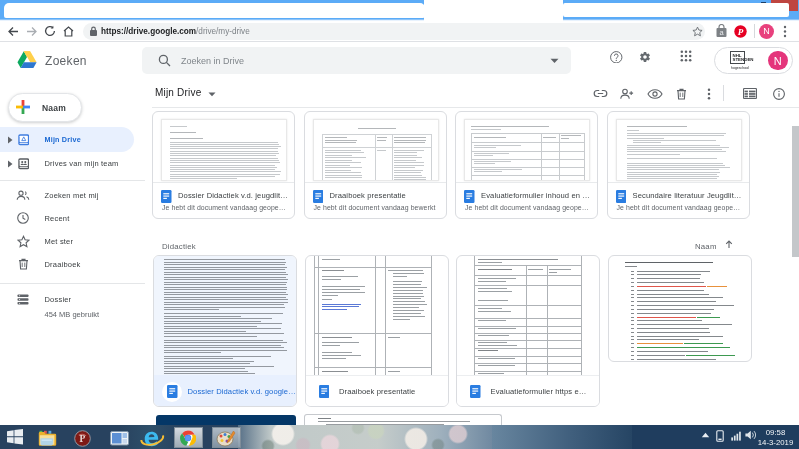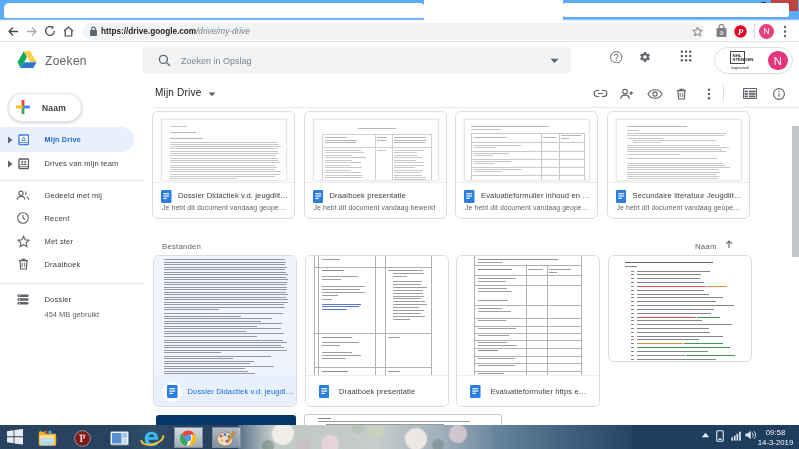--- a/index.html
+++ b/index.html
@@ -25,21 +25,21 @@
       <path d="M9.3 0.8 L9.3 3.4 L6.7 3.4" fill="#44484d" stroke="none"></path>
     </svg>
 <svg class="abs" style="left:62px;top:24.5px;" width="13" height="13" viewBox="0 0 13 13" fill="none" stroke="#44484d" stroke-width="1.2">
       <path d="M2 6 L6.5 2 L11 6 M3.2 5.2 V11 H9.8 V5.2"></path>
     </svg>
 <div class="abs" style="left:82.5px;top:22.5px;width:622px;height:17.5px;background:#f1f3f4;border-radius:9px;"></div>
 <svg class="abs" style="left:89px;top:26px;" width="9" height="11" viewBox="0 0 9 11">
       <rect x="1" y="4" width="7" height="6" rx="1" fill="#5f6368"></rect>
       <path d="M2.7 4 V2.9 a1.8 1.8 0 0 1 3.6 0 V4" fill="none" stroke="#5f6368" stroke-width="1.2"></path>
     </svg>
-<div class="abs" style="left:101px;top:26.5px;font-size:8.2px;color:#1a1c1e;letter-spacing:0px;"><span style="font-weight:bold;">https://drive.google.com</span><span style="color:#7d8287;font-style:italic;">/drive/my-drive</span></div>
+<div class="abs" style="left:101px;top:26.5px;font-size:8.2px;color:#1a1c1e;letter-spacing:0px;"><span style="font-weight:bold;">https://drive.google.com</span><span style="color:#7d8287;">/drive/my-drive</span></div>
 <svg class="abs" style="left:692px;top:25.5px;" width="11" height="11" viewBox="0 0 12 12" fill="none" stroke="#6a6e73" stroke-width="1">
       <path d="M6 1.2 L7.5 4.4 L11 4.8 L8.4 7.2 L9.2 10.7 L6 8.9 L2.8 10.7 L3.6 7.2 L1 4.8 L4.5 4.4 Z"></path>
     </svg>
 <svg class="abs" style="left:715px;top:24px;" width="13" height="14" viewBox="0 0 13 14">
       <rect x="1.5" y="4" width="10" height="9" rx="1" fill="#7d8185"></rect>
       <path d="M4 4 V3 a2.5 2.5 0 0 1 5 0 V4" fill="none" stroke="#7d8185" stroke-width="1.2"></path>
       <text x="6.5" y="11" font-size="7.5" fill="#e8eaec" text-anchor="middle" font-family="Liberation Sans">a</text>
     </svg>
 <svg class="abs" style="left:733.5px;top:24.5px;" width="13" height="13" viewBox="0 0 13 13">
       <circle cx="6.5" cy="6.5" r="6.2" fill="#e60023"></circle>
@@ -58,21 +58,21 @@
       <path d="M8.2 0 H15.85 L23.5 13.25 H15.85 Z" fill="#ffd04b"></path>
       <path d="M4.4 20 L8.25 13.25 H23.5 L19.65 20 Z" fill="#2e77d0"></path>
       <path d="M8.2 0 L12.05 6.75 L15.85 0 Z" fill="#ffd04b"></path>
     </svg>
 <div class="abs" style="left:45px;top:54px;font-size:12px;color:#5f6368;letter-spacing:0.3px;">Zoeken</div>
 <div class="abs" style="left:142px;top:47px;width:429px;height:26.5px;background:#f1f3f4;border-radius:5px;"></div>
 <svg class="abs" style="left:158px;top:54px;" width="13" height="13" viewBox="0 0 13 13" fill="none" stroke="#5f6368" stroke-width="1.3">
       <circle cx="5.4" cy="5.4" r="4"></circle>
       <path d="M8.4 8.4 L12 12"></path>
     </svg>
-<div class="abs" style="left:181px;top:56px;font-size:9px;color:#80868b;">Zoeken in Opslag</div>
+<div class="abs" style="left:181px;top:56px;font-size:9px;color:#80868b;">Zoeken in Drive</div>
 <svg class="abs" style="left:550px;top:58px;" width="9" height="6" viewBox="0 0 9 6">
       <path d="M0.5 0.8 L4.5 5 L8.5 0.8 Z" fill="#5f6368"></path>
     </svg>
 <svg class="abs" style="left:610px;top:50.5px;" width="12.5" height="12.5" viewBox="0 0 13 13" fill="none" stroke="#5f6368" stroke-width="1">
       <circle cx="6.5" cy="6.5" r="5.9"></circle>
       <path d="M4.6 5 a1.9 1.9 0 1 1 2.7 1.7 c-.6.3-.8.7-.8 1.4"></path>
       <circle cx="6.5" cy="9.8" r="0.65" fill="#5f6368" stroke="none"></circle>
     </svg>
 <svg class="abs" style="left:638.5px;top:50.5px;" width="12" height="12" viewBox="0 0 24 24" fill="#656a6f">
       <path d="M19.43 12.98c.04-.32.07-.64.07-.98s-.03-.66-.07-.98l2.11-1.65c.19-.15.24-.42.12-.64l-2-3.46c-.12-.22-.39-.3-.61-.22l-2.49 1c-.52-.4-1.08-.73-1.69-.98l-.38-2.65C14.46 2.18 14.25 2 14 2h-4c-.25 0-.46.18-.49.42l-.38 2.65c-.61.25-1.17.59-1.69.98l-2.49-1c-.23-.09-.49 0-.61.22l-2 3.46c-.13.22-.07.49.12.64l2.11 1.65c-.04.32-.07.65-.07.98s.03.66.07.98l-2.11 1.65c-.19.15-.24.42-.12.64l2 3.46c.12.22.39.3.61.22l2.49-1c.52.4 1.08.73 1.69.98l.38 2.65c.03.24.24.42.49.42h4c.25 0 .46-.18.49-.42l.38-2.65c.61-.25 1.17-.59 1.69-.98l2.49 1c.23.09.49 0 .61-.22l2-3.46c.12-.22.07-.49-.12-.64l-2.11-1.65zM12 15.5c-1.93 0-3.5-1.57-3.5-3.5s1.57-3.5 3.5-3.5 3.5 1.57 3.5 3.5-1.57 3.5-3.5 3.5z"></path>
@@ -126,21 +126,21 @@
       <path d="M2.7 7.4 c0-1 .8-1.5 1.7-1.5 s1.7.5 1.7 1.5 Z M5.9 7.4 c0-1 .8-1.5 1.7-1.5 s1.7.5 1.7 1.5 Z" fill="#5a5e63"></path>
       <rect x="1.7" y="9.4" width="8.6" height="0.9" fill="#fff" opacity="0.9"></rect>
     </svg>
 <div class="abs" style="left:44.5px;top:158.5px;font-size:7.5px;font-weight:500;color:#3c4043;letter-spacing:0.2px;">Drives van mijn team</div>
 <div class="abs" style="left:0;top:179.5px;width:145px;height:1px;background:#e4e6e8;"></div>
 <svg class="abs" style="left:16px;top:189.5px;" width="14" height="11" viewBox="0 0 14 11" fill="none" stroke="#5f6368" stroke-width="1.1">
       <circle cx="5" cy="3.2" r="2.1"></circle>
       <path d="M1.2 9.8 c0-2.1 1.7-3.4 3.8-3.4 s3.8 1.3 3.8 3.4"></path>
       <path d="M9.3 1.7 a2.1 2.1 0 0 1 0 3.2 M10.5 6.7 c1.4.4 2.3 1.5 2.3 3.1"></path>
     </svg>
-<div class="abs" style="left:44.5px;top:191px;font-size:7.5px;font-weight:500;color:#3c4043;letter-spacing:0.2px;">Gedeeld met mij</div>
+<div class="abs" style="left:44.5px;top:191px;font-size:7.5px;font-weight:500;color:#3c4043;letter-spacing:0.2px;">Zoeken met mij</div>
 <svg class="abs" style="left:17px;top:212px;" width="12" height="12" viewBox="0 0 12 12" fill="none" stroke="#5f6368" stroke-width="1.1">
       <circle cx="6" cy="6" r="5.3"></circle>
       <path d="M6 3 V6.3 L8.3 7.6"></path>
     </svg>
 <div class="abs" style="left:44.5px;top:213.5px;font-size:7.5px;font-weight:500;color:#3c4043;letter-spacing:0.2px;">Recent</div>
 <svg class="abs" style="left:16.5px;top:235px;" width="13" height="13" viewBox="0 0 13 13" fill="none" stroke="#5f6368" stroke-width="1.1">
       <path d="M6.5 1.3 L8.1 4.8 L11.9 5.2 L9.1 7.8 L9.9 11.6 L6.5 9.7 L3.1 11.6 L3.9 7.8 L1.1 5.2 L4.9 4.8 Z"></path>
     </svg>
 <div class="abs" style="left:44.5px;top:236.5px;font-size:7.5px;font-weight:500;color:#3c4043;letter-spacing:0.2px;">Met ster</div>
 <svg class="abs" style="left:18px;top:258px;" width="11" height="12" viewBox="0 0 11 12" fill="none" stroke="#5f6368" stroke-width="1.1">
@@ -351,21 +351,21 @@
 <svg class="abs" style="left:8px;top:77.5px;" width="10.5" height="13" viewBox="0 0 10.5 13">
         <rect x="0" y="0" width="10.5" height="13" rx="1.2" fill="#2a7de1"></rect>
         <rect x="2.3" y="3.2" width="5.9" height="1.15" fill="#fff"></rect>
         <rect x="2.3" y="5.5" width="5.9" height="1.15" fill="#fff"></rect>
         <rect x="2.3" y="7.8" width="3.6" height="1.15" fill="#fff"></rect>
       </svg>
 <div class="abs" style="left:25px;top:79px;font-size:7.6px;font-weight:500;color:#3c4043;letter-spacing:0.1px;white-space:nowrap;">Evaluatieformulier inhoud en …</div>
 <div class="abs" style="left:9px;top:91.5px;font-size:6.9px;color:#5f6368;letter-spacing:0.1px;white-space:nowrap;">Je hebt dit document vandaag geope…</div>
 </div>
 <div class="abs" style="left:791.5px;top:126px;width:7px;height:131px;background:#c4c7ca;"></div>
-<div class="abs" style="left:162px;top:241.5px;font-size:7.8px;font-weight:500;color:#5f6368;letter-spacing:0.2px;">Bestanden</div>
+<div class="abs" style="left:162px;top:241.5px;font-size:7.8px;font-weight:500;color:#5f6368;letter-spacing:0.2px;">Didactiek</div>
 <div class="abs" style="left:695px;top:241.5px;font-size:7.8px;font-weight:500;color:#5f6368;letter-spacing:0.2px;">Naam</div>
 <svg class="abs" style="left:725px;top:240px;" width="8" height="9" viewBox="0 0 8 9" fill="none" stroke="#5f6368" stroke-width="1.1">
       <path d="M4 8 V1.2 M1.2 3.8 L4 1 L6.8 3.8"></path>
     </svg>
 <div class="abs" style="left:153px;top:255px;width:144px;height:152px;background:#fff;border:1px solid #dadce0;border-radius:6px;overflow:hidden;">
 <div class="abs" style="left:0;top:0;width:144px;height:119px;background:#f3f7fd;"></div>
 <div class="abs" style="left:10px;top:3.0px;width:121.2px;height:1px;background:#83878c;"></div>
 <div class="abs" style="left:10px;top:5.5px;width:122.1px;height:1px;background:#83878c;"></div>
 <div class="abs" style="left:10px;top:8.0px;width:120.9px;height:1px;background:#83878c;"></div>
 <div class="abs" style="left:10px;top:10.5px;width:123.3px;height:1px;background:#83878c;"></div>
@@ -412,21 +412,21 @@
 <div class="abs" style="left:10px;top:117.0px;width:90.6px;height:1px;background:#83878c;"></div>
 <div class="abs" style="left:0;top:0;width:144px;height:119px;background:rgba(228,239,253,0.18);"></div>
 <div class="abs" style="left:0;top:119px;width:144px;height:33px;background:#e8f0fe;"></div>
 <div class="abs" style="left:8px;top:125.5px;width:20px;height:20px;border-radius:50%;background:#fff;"></div>
 <svg class="abs" style="left:13px;top:129px;" width="10.5" height="13" viewBox="0 0 10.5 13">
         <rect x="0" y="0" width="10.5" height="13" rx="1.2" fill="#2a7de1"></rect>
         <rect x="2.3" y="3.2" width="5.9" height="1.15" fill="#fff"></rect>
         <rect x="2.3" y="5.5" width="5.9" height="1.15" fill="#fff"></rect>
         <rect x="2.3" y="7.8" width="3.6" height="1.15" fill="#fff"></rect>
       </svg>
-<div class="abs" style="left:33.5px;top:130.5px;font-size:7.6px;font-weight:500;color:#1967d2;letter-spacing:0.1px;white-space:nowrap;">Dossier Didactiek v.d. jeugdl…</div>
+<div class="abs" style="left:33.5px;top:130.5px;font-size:7.6px;font-weight:500;color:#1967d2;letter-spacing:0.1px;white-space:nowrap;">Dossier Didactiek v.d. google…</div>
 </div>
 <div class="abs" style="left:304.5px;top:255px;width:144px;height:152px;background:#fff;border:1px solid #dadce0;border-radius:6px;overflow:hidden;">
 <div class="abs" style="left:8.5px;top:0;width:0.7px;height:119px;background:#aeb2b6;"></div>
 <div class="abs" style="left:12px;top:0;width:0.7px;height:119px;background:#aeb2b6;"></div>
 <div class="abs" style="left:69px;top:0;width:0.7px;height:119px;background:#aeb2b6;"></div>
 <div class="abs" style="left:79px;top:0;width:0.7px;height:119px;background:#aeb2b6;"></div>
 <div class="abs" style="left:125px;top:0;width:0.7px;height:119px;background:#aeb2b6;"></div>
 <div class="abs" style="left:8.5px;top:10.5px;width:117px;height:0.7px;background:#aeb2b6;"></div>
 <div class="abs" style="left:8.5px;top:77px;width:117px;height:0.7px;background:#aeb2b6;"></div>
 <div class="abs" style="left:8.5px;top:111px;width:117px;height:0.7px;background:#aeb2b6;"></div>

